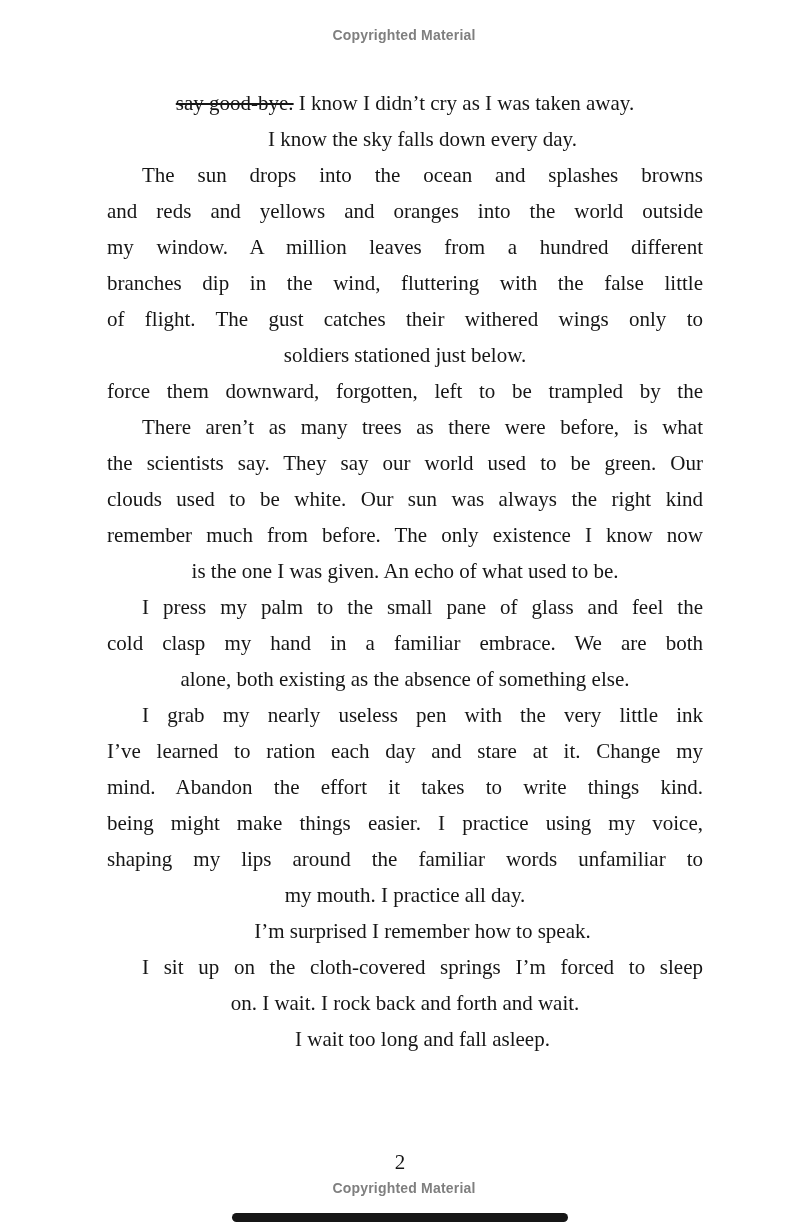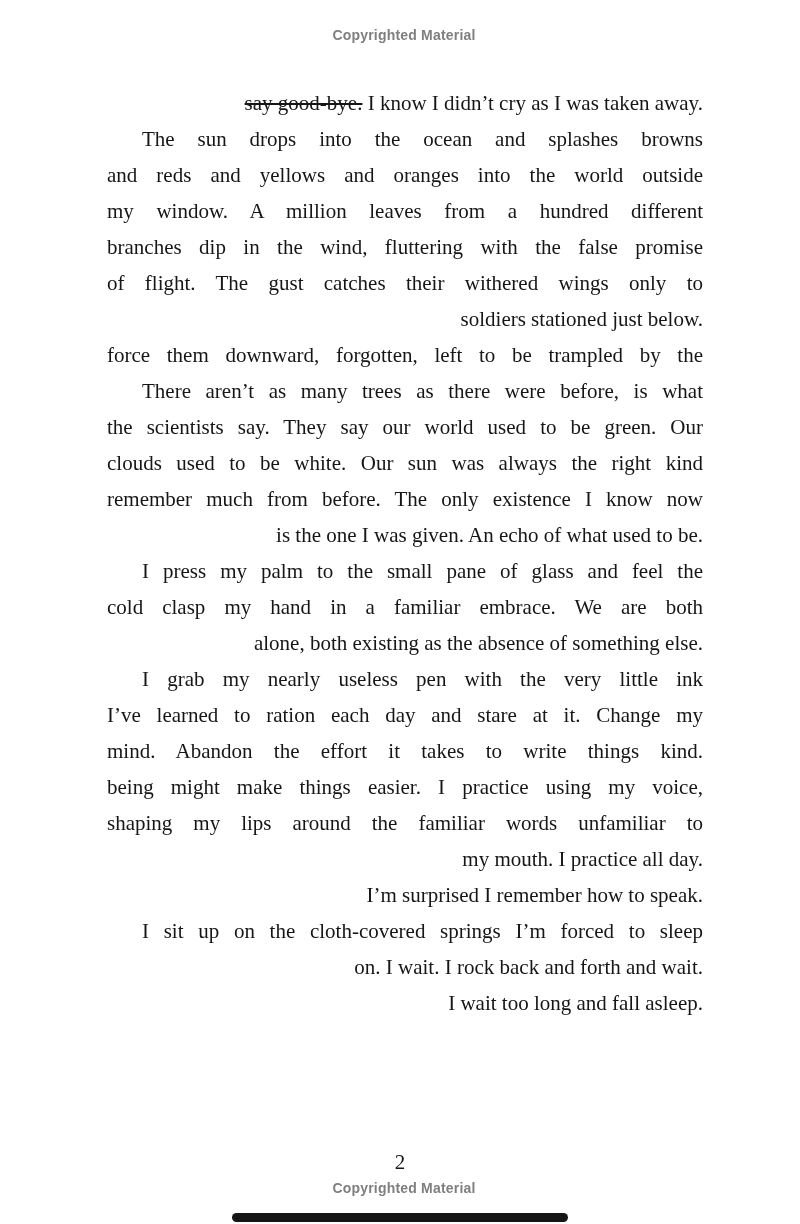--- a/index.html
+++ b/index.html
@@ -29,21 +29,21 @@
   .body-text {
     position: absolute;
     top: 85px;
     left: 107px;
     width: 596px;
     color: var(--text, #161616);
   }
   .line {
     font-size: 21px;
     line-height: 36px;
-    text-align: right;
+    text-align: center;
     white-space: normal;
   }
   .line.just {
     text-align: justify;
     text-align-last: justify;
   }
   .line.indent { padding-left: 35px; }
   .strike {
     text-decoration: line-through;
     text-decoration-thickness: 2px;
@@ -69,24 +69,25 @@
   }
 </style>
 </head>
 <body>
 
 <div class="page">
   <div class="notice notice-top">Copyrighted Material</div>
 
   <div class="body-text">
       <div class="line"><span class="strike">say good-bye.</span><span> I know I didn’t cry as I was taken away.</span></div>
+      <div class="line indent"><span>I know the sky falls down every day.</span></div>
       <div class="line just indent"><span>The sun drops into the ocean and splashes browns</span></div>
       <div class="line just"><span>and reds and yellows and oranges into the world outside</span></div>
       <div class="line just"><span>my window. A million leaves from a hundred different</span></div>
-      <div class="line just"><span>branches dip in the wind, fluttering with the false promise</span></div>
+      <div class="line just"><span>branches dip in the wind, fluttering with the false little</span></div>
       <div class="line just"><span>of flight. The gust catches their withered wings only to</span></div>
       <div class="line"><span>soldiers stationed just below.</span></div>
       <div class="line just"><span>force them downward, forgotten, left to be trampled by the</span></div>
       <div class="line just indent"><span>There aren’t as many trees as there were before, is what</span></div>
       <div class="line just"><span>the scientists say. They say our world used to be green. Our</span></div>
       <div class="line just"><span>clouds used to be white. Our sun was always the right kind</span></div>
       <div class="line just"><span>remember much from before. The only existence I know now</span></div>
       <div class="line"><span>is the one I was given. An echo of what used to be.</span></div>
       <div class="line just indent"><span>I press my palm to the small pane of glass and feel the</span></div>
       <div class="line just"><span>cold clasp my hand in a familiar embrace. We are both</span></div>

